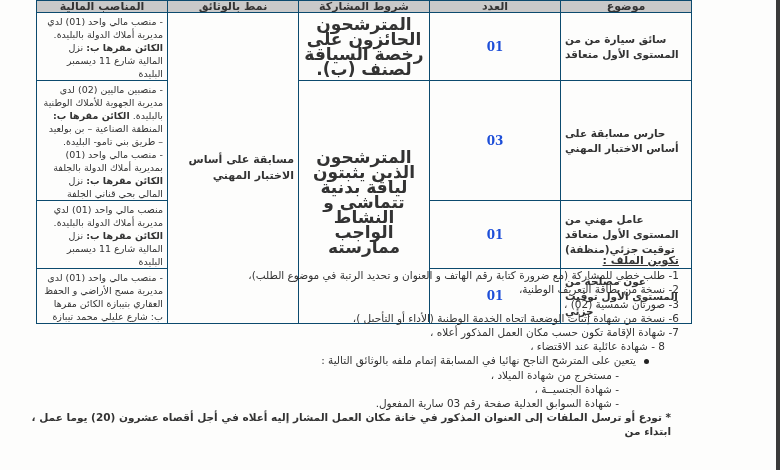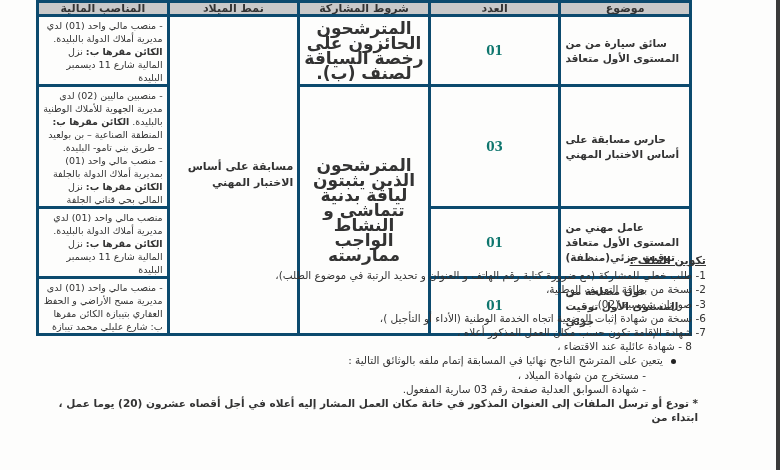--- a/index.html
+++ b/index.html
@@ -1,48 +1,48 @@
 <!DOCTYPE html>
 <html><head>
 <meta charset="utf-8">
 <style>
   html,body{margin:0;padding:0;}
   body{width:780px;height:470px;overflow:hidden;background:#fdfdfc;position:relative;font-family:"DejaVu Sans",sans-serif;color:#222;}
   .page{position:absolute;left:0;top:0;width:776px;height:470px;background:#fdfdfc;}
   .right-edge{position:absolute;left:776px;top:0;width:4px;height:470px;background:#3a3a3a;}
   table.jobs{position:absolute;left:36px;top:0;border-collapse:collapse;direction:rtl;width:656px;table-layout:fixed;}
-  table.jobs td,table.jobs th{border:3px solid #0c4a6e;padding:0 4px;vertical-align:middle;}
+  table.jobs td,table.jobs th{border:1px solid #0c4a6e;padding:0 4px;vertical-align:middle;}
   table.jobs th{height:11px;background:#c9c9c9;font-size:11px;font-weight:bold;line-height:11px;overflow:hidden;color:#333;}
   .c-title{width:114px;text-align:left;font-size:10.5px;font-weight:bold;line-height:15px;color:#333;}
-  .c-count{width:52px;text-align:center;font-family:"DejaVu Serif",serif;font-weight:bold;font-size:12px;color:#0f766e;}
+  .c-count{width:52px;text-align:center;font-family:"DejaVu Serif",serif;font-weight:bold;font-size:12px;color:#1d4ed8;}
   .c-cond{width:182px;text-align:center;font-size:17px;font-weight:bold;line-height:15px;color:#333;}
   .c-method{width:50px;text-align:right;font-size:11px;font-weight:bold;line-height:16px;color:#333;}
   .c-post{text-align:right;font-size:9.5px;line-height:13px;color:#333;vertical-align:top !important;padding-top:2px !important;}
   .c-post b{font-weight:bold;}
   .r1{height:59px;} .r2{height:70px;} .r3{height:47px;} .r4{height:46px;}
-  .file{position:absolute;right:70px;top:254px;direction:rtl;text-align:right;font-size:10.5px;line-height:14.2px;color:#333;width:650px;}
+  .file{position:absolute;right:97px;top:254px;direction:rtl;text-align:right;font-size:10.5px;line-height:14.2px;color:#333;width:650px;}
   .file .heading{font-weight:bold;text-decoration:underline;font-size:11px;}
   .file .bold{font-weight:bold;}
   .file .ind1{padding-right:14px;}
   .file .ind2{padding-right:60px;}
   .file .ind3{padding-right:30px;}
   .bullet{display:inline-block;width:5px;height:5px;border-radius:50%;background:#222;margin-left:8px;vertical-align:middle;}
 </style>
 </head>
 <body>
 
 <div class="page">
 
   <table class="jobs">
     <tbody>
         <tr>
       <th>موضوع</th>
       <th>العدد</th>
       <th>شروط المشاركة</th>
-      <th>نمط الميلاد</th>
+      <th>نمط بالوثائق</th>
       <th>المناصب المالية</th>
     </tr>
     <tr class="r1">
       <td class="c-title">سائق سيارة من من المستوى الأول متعاقد</td>
       <td class="c-count">01</td>
       <td class="c-cond">المترشحون الحائزون على رخصة السياقة لصنف (ب).</td>
       <td class="c-method" rowspan="4">مسابقة على أساس الاختبار المهني</td>
       <td class="c-post">
         <span>- منصب مالي واحد (01) لدي مديرية أملاك الدولة بالبليدة.</span>
         <b>الكائن مقرها ب:</b>
@@ -86,17 +86,18 @@
     <div>1- طلب خطي للمشاركة (مع ضرورة كتابة رقم الهاتف و العنوان و تحديد الرتبة في موضوع الطلب)،</div>
     <div>2- نسخة من بطاقة التعريف الوطنية،</div>
     <div>3- صورتان شمسية (02) ،</div>
     <div>6- نسخة من شهادة إثبات الوضعية اتجاه الخدمة الوطنية (الأداء أو التأجيل )،</div>
     <div>7- شهادة الإقامة تكون حسب مكان العمل المذكور أعلاه ،</div>
     <div class="ind1">8 - شهادة عائلية عند الاقتضاء ،</div>
     <div class="ind3">
       <span class="bullet"></span><span>يتعين على المترشح الناجح نهائيا في المسابقة إتمام ملفه بالوثائق التالية :</span>
     </div>
     <div class="ind2">- مستخرج من شهادة الميلاد ،</div>
+    <div class="ind2">- شهادة الجنسيــة ،</div>
     <div class="ind2">- شهادة السوابق العدلية صفحة رقم 03 سارية المفعول.</div>
     <div class="bold" style="padding-right:8px;">* تودع أو ترسل الملفات إلى العنوان المذكور في خانة مكان العمل المشار إليه أعلاه في أجل أقصاه عشرون (20) يوما عمل ، ابتداء من</div>
   </div>
 </div>
 <div class="right-edge"></div>
 
 </body></html>

